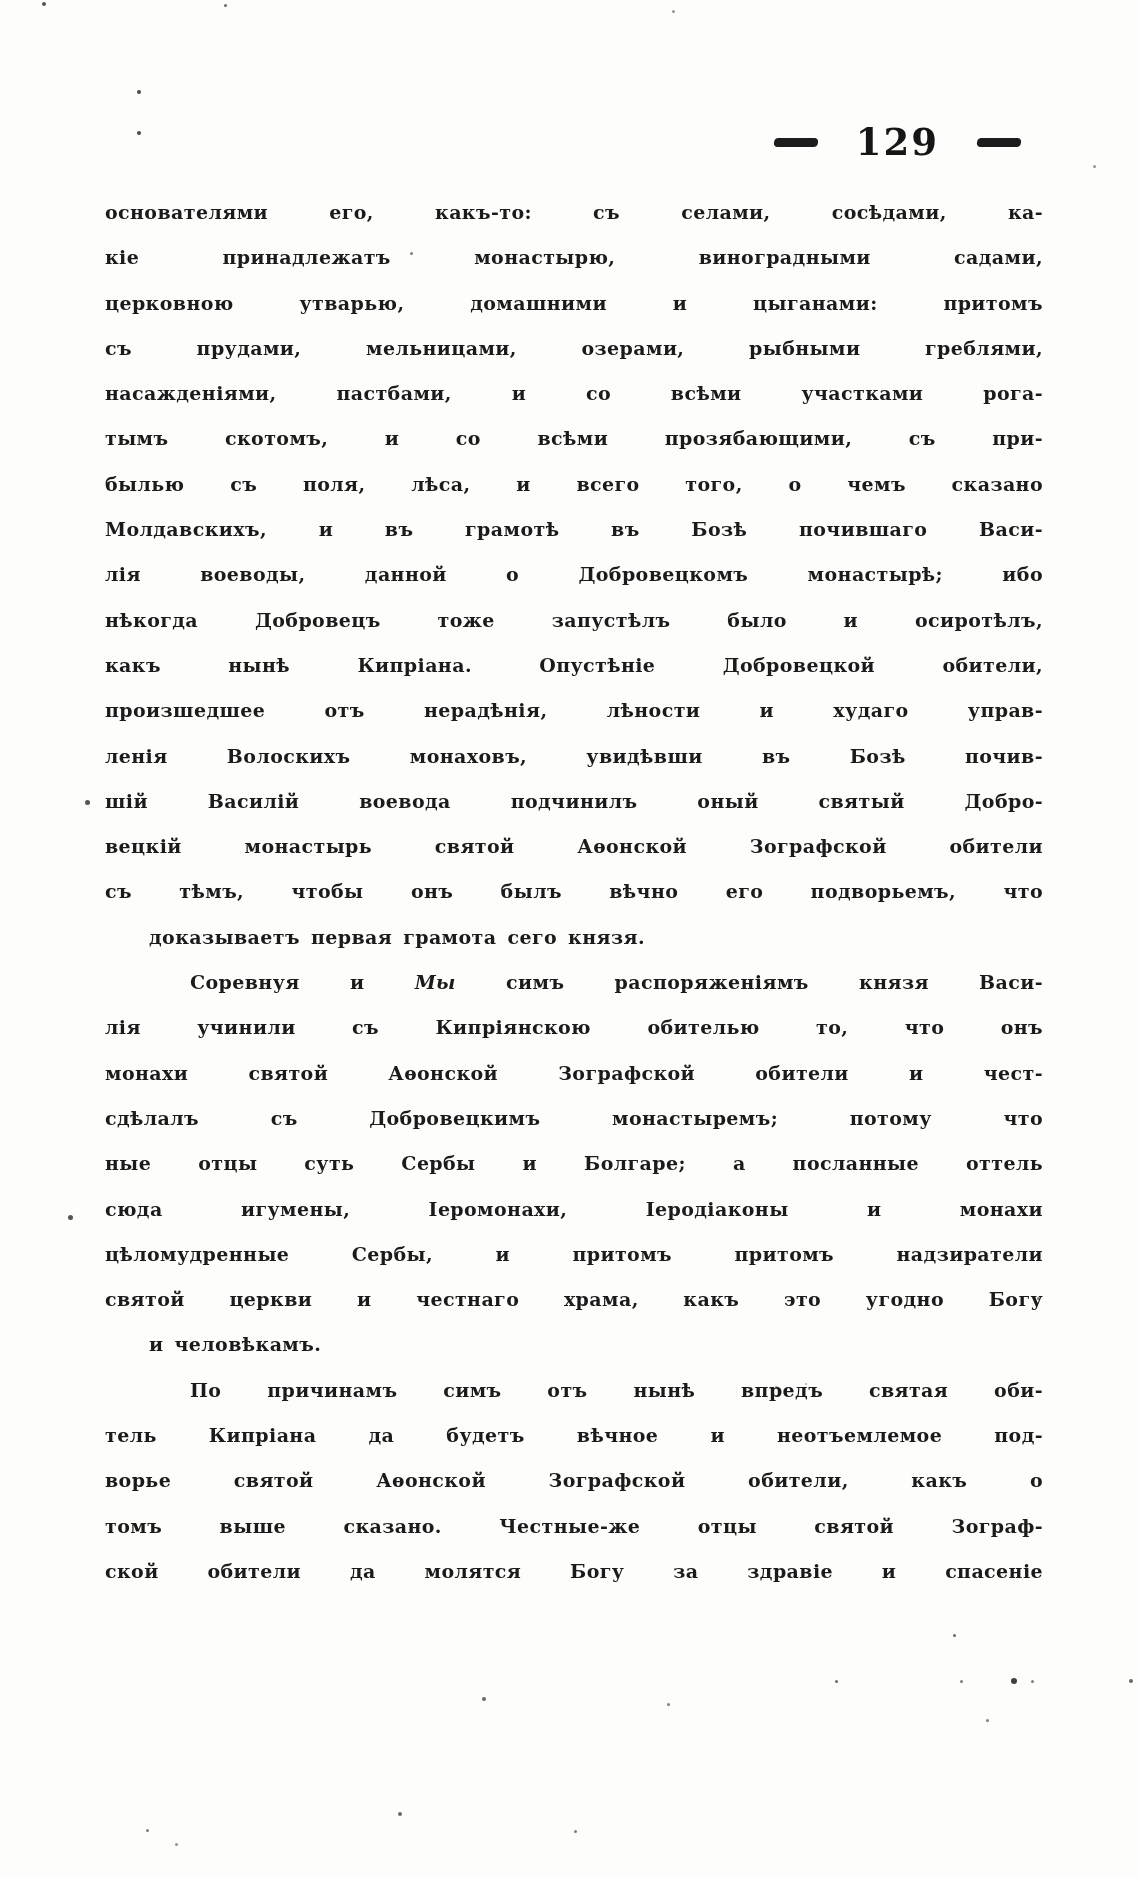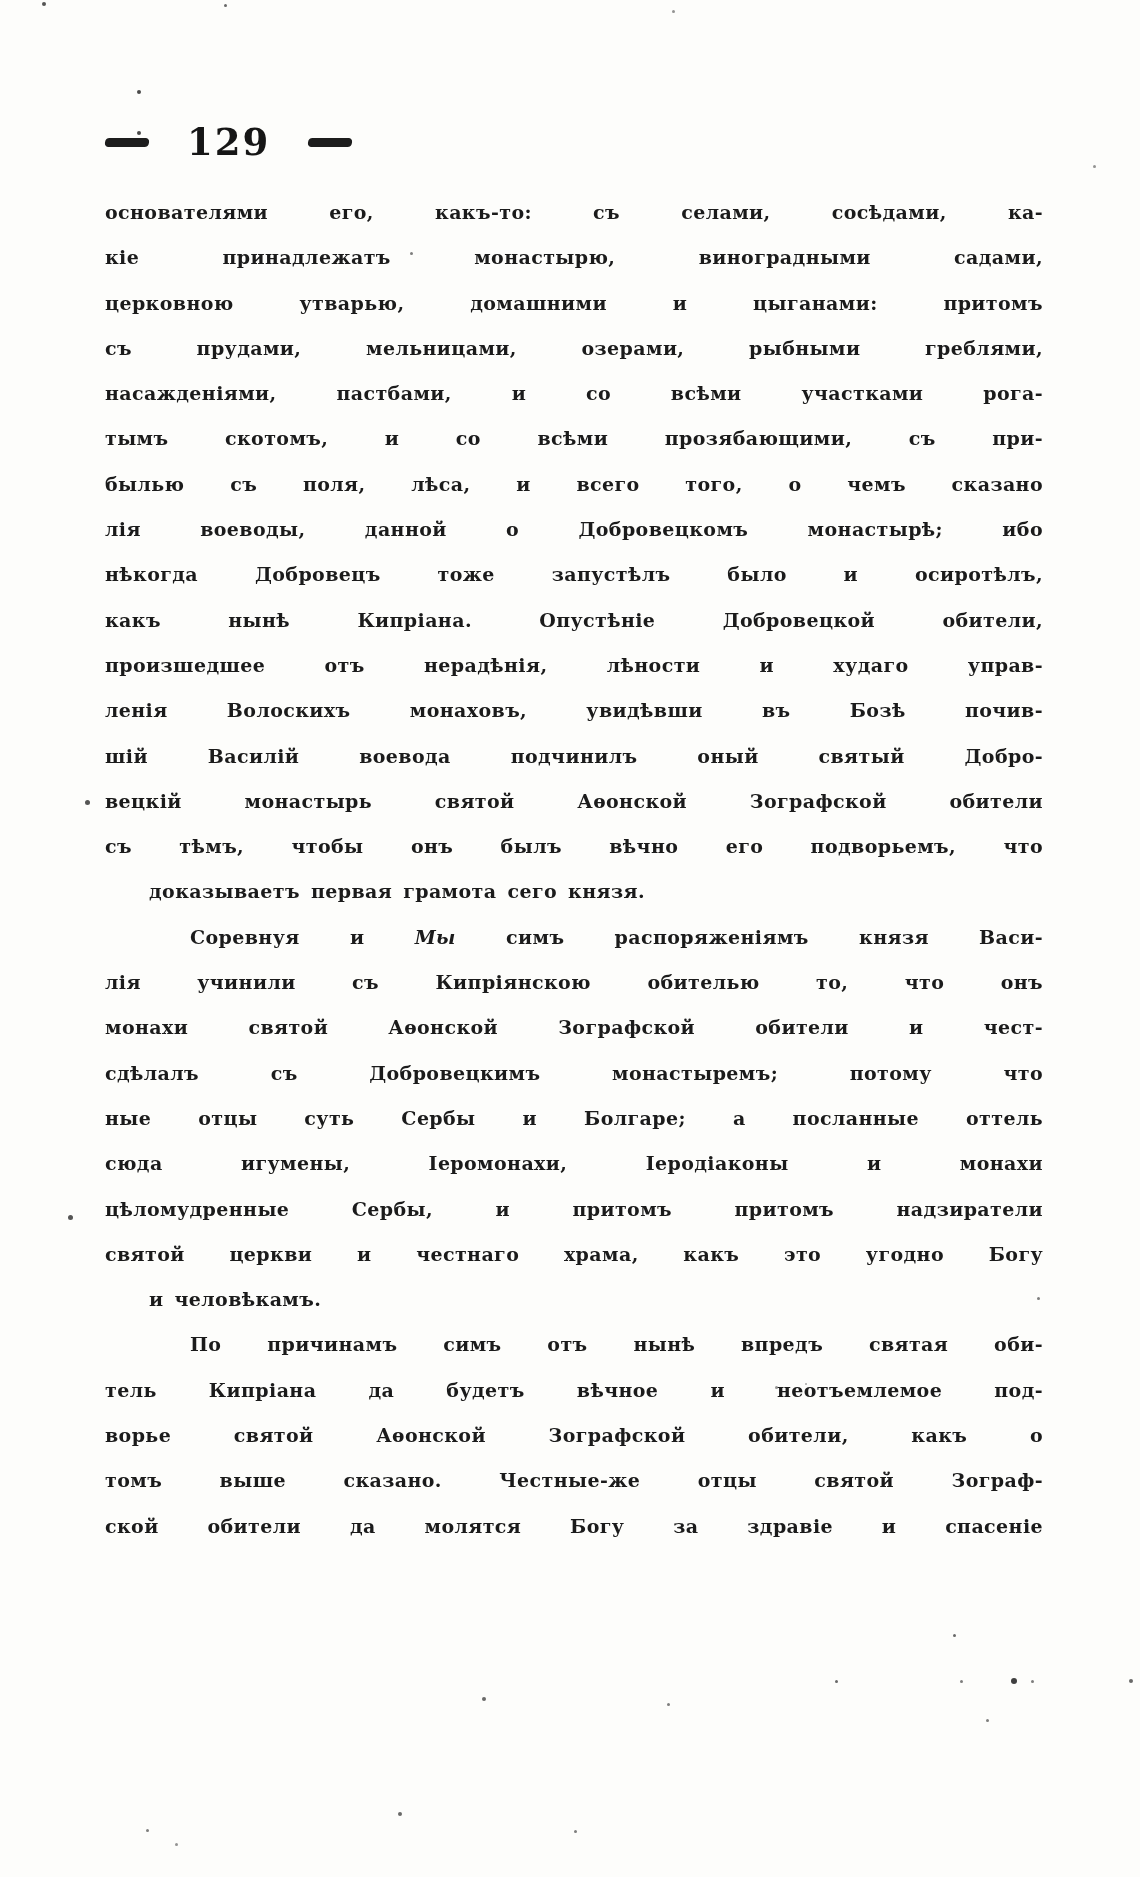--- a/index.html
+++ b/index.html
@@ -7,21 +7,21 @@
     position:relative;
     width:1140px;height:1877px;
     background:#fdfdfb;
     overflow:hidden;
     font-family:"DejaVu Serif","Liberation Serif",serif;
     color:#1b1b1b;
   }
   .header{
     position:absolute;
     left:105px;top:124px;width:938px;
-    display:flex;justify-content:flex-start;align-items:center;
+    display:flex;justify-content:flex-end;align-items:center;
     gap:38px;padding-right:22px;box-sizing:border-box;
   }
   .pagenum{
     font-size:37px;font-weight:700;line-height:1;
     letter-spacing:2px;color:#161616;
   }
   .hdash{
     width:44px;height:9px;background:#1d1d1d;border-radius:4px;
     transform:skewX(-8deg);
   }
@@ -49,20 +49,21 @@
     <div class="hdash"></div>
   </div>
   <div class="textblock">
       <div class="line"><span>основателями его, какъ-то: съ селами, сосѣдами, ка-</span></div>
       <div class="line"><span>кіе принадлежатъ монастырю, виноградными садами,</span></div>
       <div class="line"><span>церковною утварью, домашними и цыганами: притомъ</span></div>
       <div class="line"><span>съ прудами, мельницами, озерами, рыбными греблями,</span></div>
       <div class="line"><span>насажденіями, пастбами, и со всѣми участками рога-</span></div>
       <div class="line"><span>тымъ скотомъ, и со всѣми прозябающими, съ при-</span></div>
       <div class="line"><span>былью съ поля, лѣса, и всего того, о чемъ сказано</span></div>
+      <div class="line"><span>Молдавскихъ, и въ грамотѣ въ Бозѣ почившаго Васи-</span></div>
       <div class="line"><span>лія воеводы, данной о Добровецкомъ монастырѣ; ибо</span></div>
       <div class="line"><span>нѣкогда Добровецъ тоже запустѣлъ было и осиротѣлъ,</span></div>
       <div class="line"><span>какъ нынѣ Кипріана. Опустѣніе Добровецкой обители,</span></div>
       <div class="line"><span>произшедшее отъ нерадѣнія, лѣности и худаго управ-</span></div>
       <div class="line"><span>ленія Волоскихъ монаховъ, увидѣвши въ Бозѣ почив-</span></div>
       <div class="line"><span>шій Василій воевода подчинилъ оный святый Добро-</span></div>
       <div class="line"><span>вецкій монастырь святой Аѳонской Зографской обители</span></div>
       <div class="line"><span>съ тѣмъ, чтобы онъ былъ вѣчно его подворьемъ, что</span></div>
       <div class="line lastline"><span>доказываетъ первая грамота сего князя.</span></div>
       <div class="line indent"><span>Соревнуя и </span><em>Мы</em><span> симъ распоряженіямъ князя Васи-</span></div>

